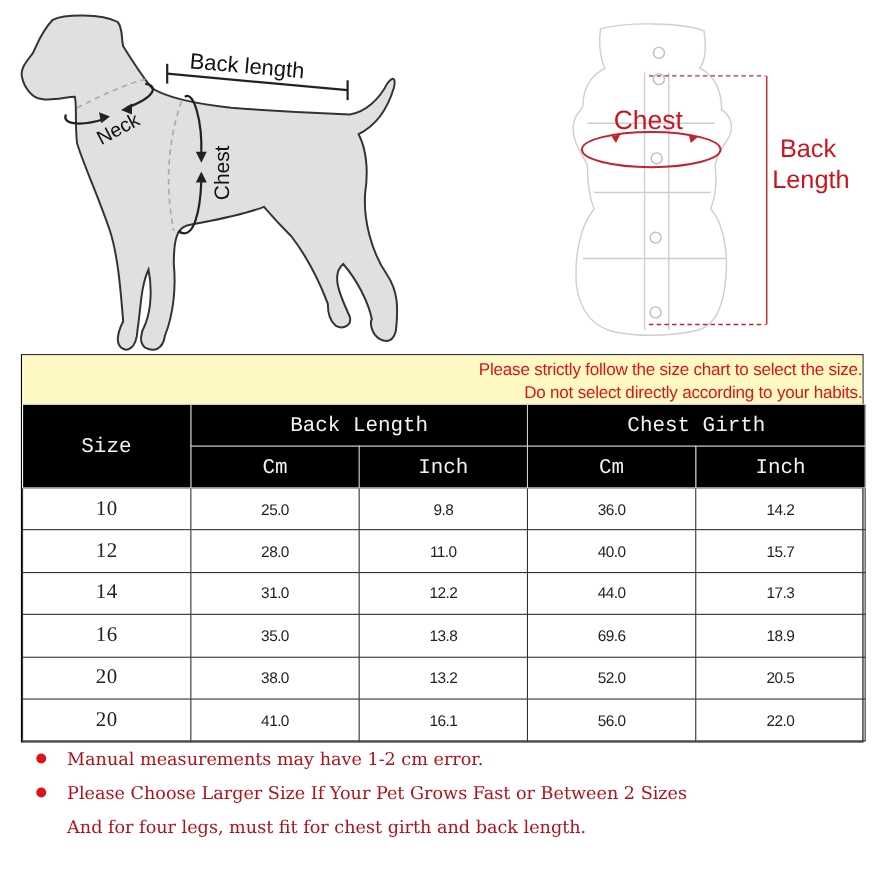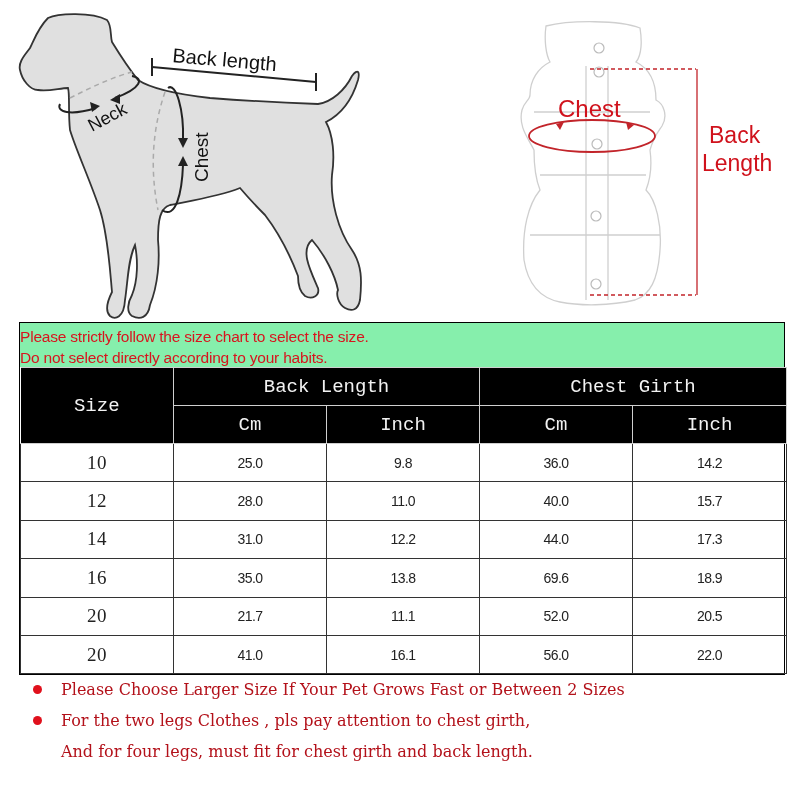--- a/index.html
+++ b/index.html
@@ -11,21 +11,21 @@
     .dog-svg { left: 0; top: 0; width: 400px; height: 320px; }
     .coat-svg { left: 400px; top: 0; width: 400px; height: 320px; }
 
     .svg-label-sans { font-family: "Liberation Sans", sans-serif; }
 
     .chart {
       position: absolute; left: 19px; top: 322px; width: 766px;
       border: 1.5px solid #000;
     }
     .notice {
-      height: 44px; background: #86efac; text-align: left;
+      height: 44px; background: #fef9c3; text-align: right;
       color: #d8141e; font-family: "Liberation Sans", sans-serif;
       font-size: 15.5px; line-height: 21px; padding-top: 3px;
       letter-spacing: -0.2px;
     }
     .notice div { white-space: nowrap; }
 
     table { border-collapse: collapse; width: 100%; table-layout: fixed; }
     th, td { text-align: center; font-family: "Liberation Mono", monospace; }
     thead th {
       background: #000; color: #f2f2f2; font-weight: normal; font-size: 19px;
@@ -169,41 +169,41 @@
       </tr>
       <tr>
         <td>16</td>
         <td class="num">35.0</td>
         <td class="num">13.8</td>
         <td class="num">69.6</td>
         <td class="num">18.9</td>
       </tr>
       <tr>
         <td>20</td>
-        <td class="num">21.7</td>
-        <td class="num">11.1</td>
+        <td class="num">38.0</td>
+        <td class="num">13.2</td>
         <td class="num">52.0</td>
         <td class="num">20.5</td>
       </tr>
       <tr>
         <td>20</td>
         <td class="num">41.0</td>
         <td class="num">16.1</td>
         <td class="num">56.0</td>
         <td class="num">22.0</td>
       </tr>
     </tbody>
   </table>
 </div>
 
 <div class="notes">
   <div class="note">
     <span class="dot"></span>
-    <span>Please Choose Larger Size If Your Pet Grows Fast or Between 2 Sizes</span>
+    <span>Manual measurements may have 1-2 cm error.</span>
   </div>
   <div class="note">
     <span class="dot"></span>
-    <span>For the two legs Clothes , pls pay attention to chest girth,</span>
+    <span>Please Choose Larger Size If Your Pet Grows Fast or Between 2 Sizes</span>
   </div>
   <div class="note cont">
     <span>And for four legs, must fit for chest girth and back length.</span>
   </div>
 </div>
 
 </body></html>

